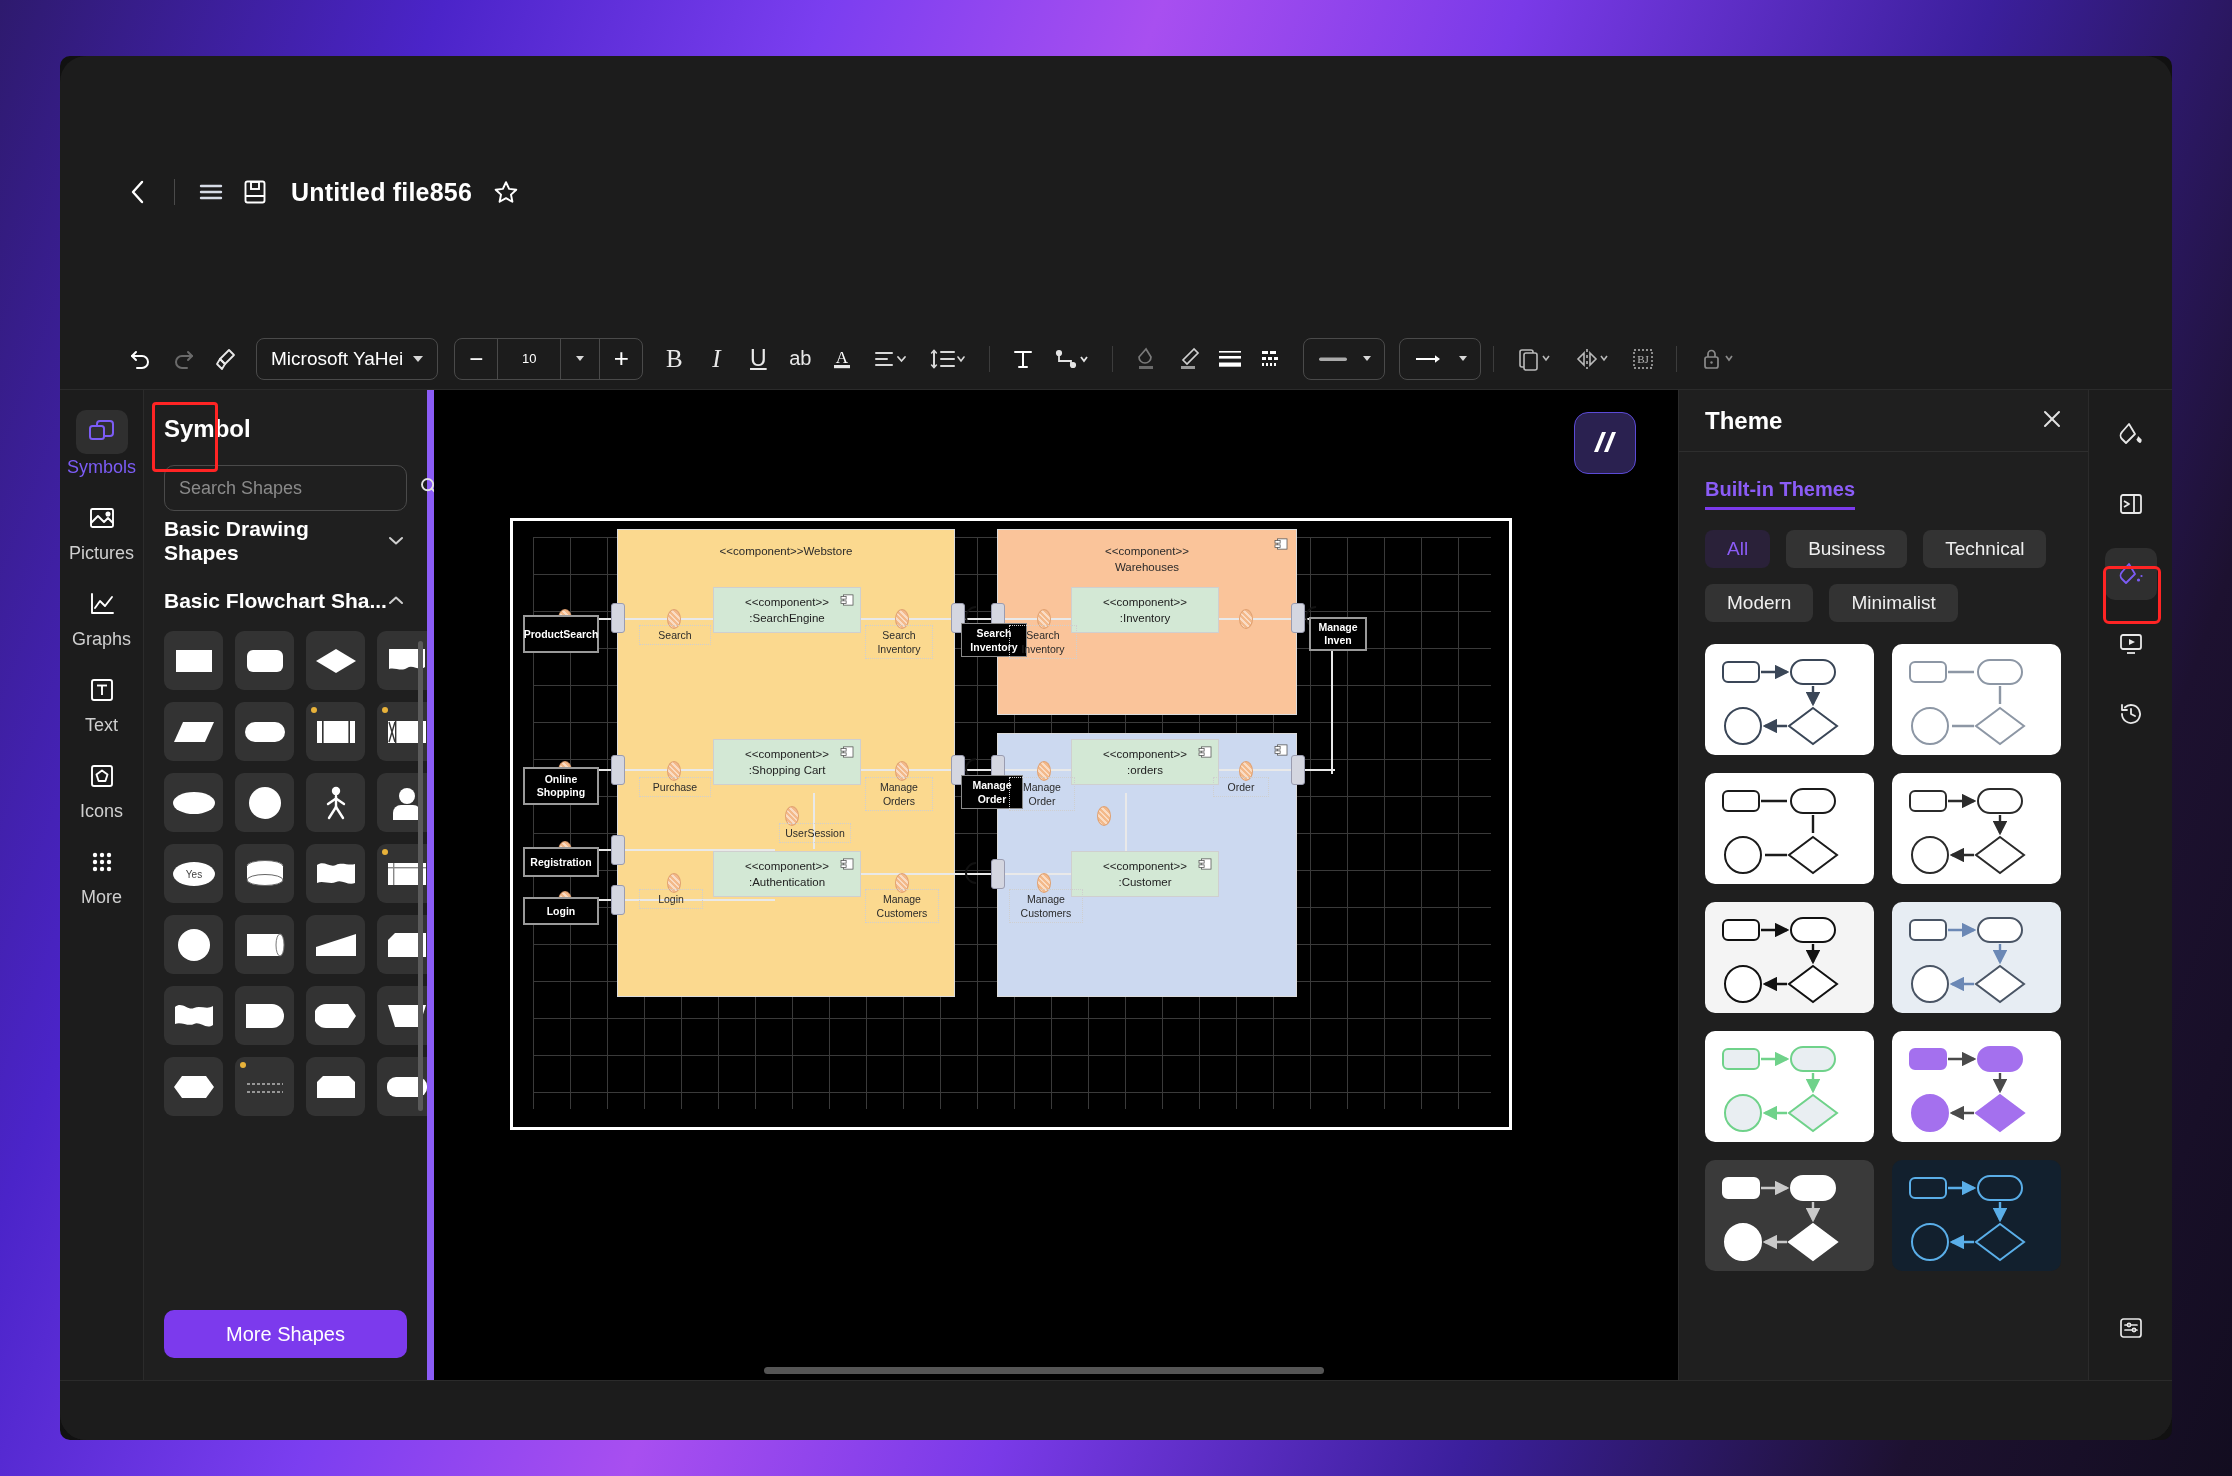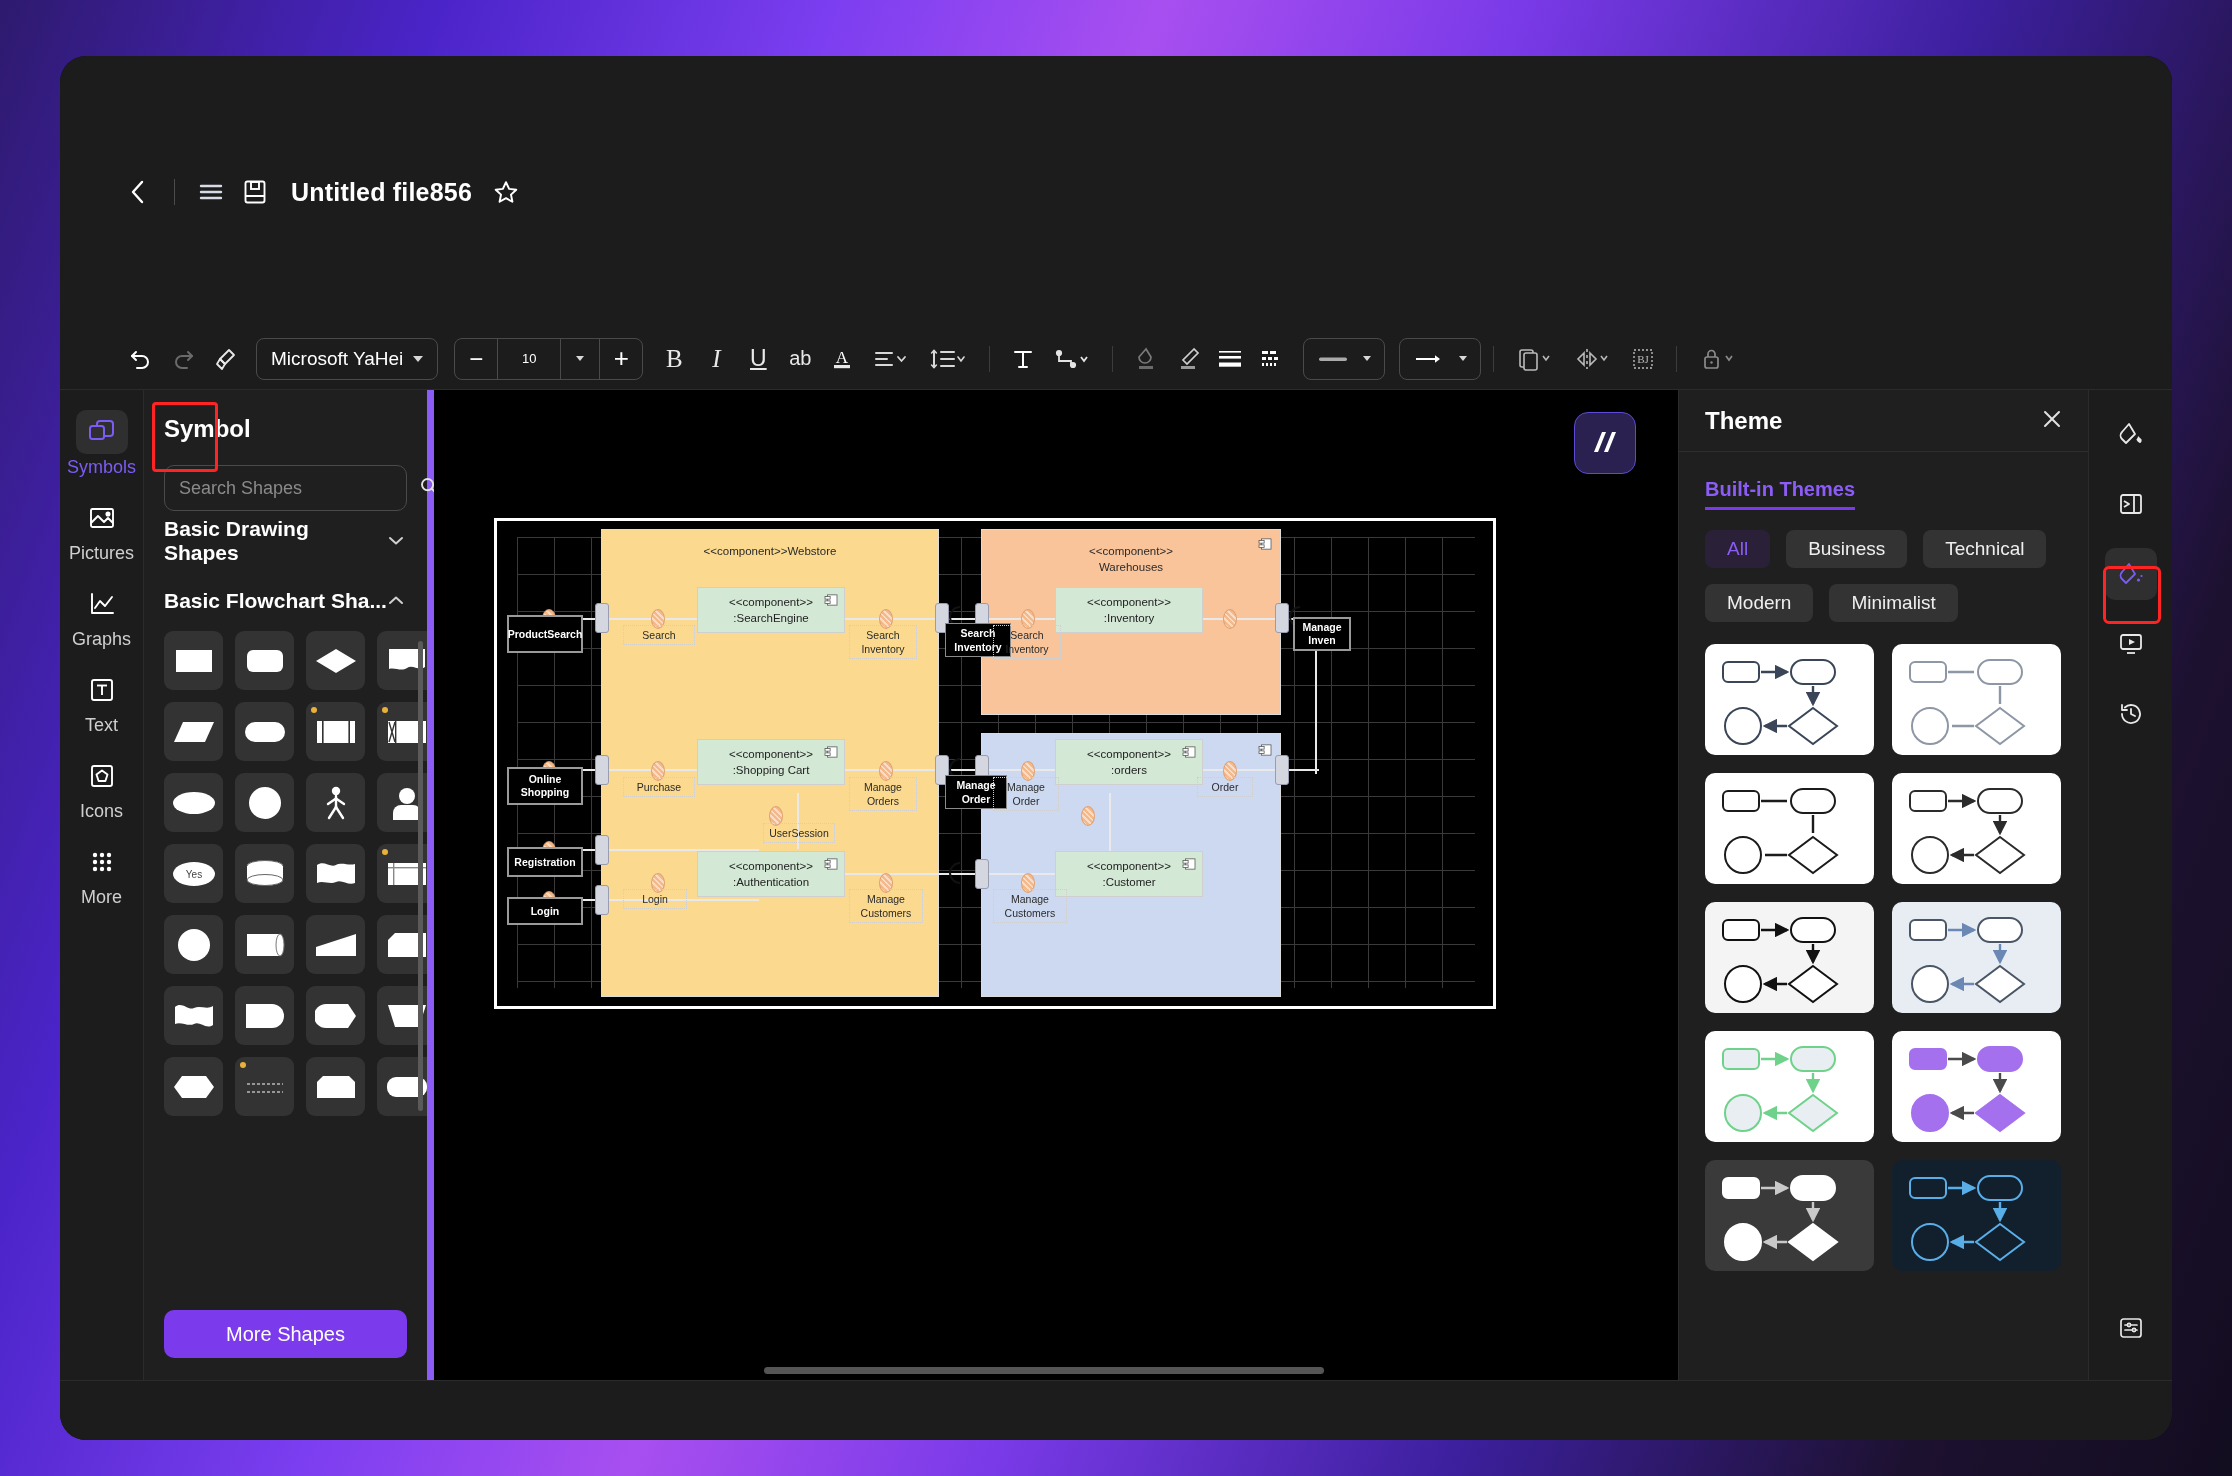--- a/index.html
+++ b/index.html
@@ -11,21 +11,21 @@
   }
   
   #frame {
     position: absolute; inset: 0;
     background: linear-gradient(110deg,#2e1a6e 0%, #4b24c9 16%, #7b3ef0 30%, #a84ff0 42%, #7a3ae8 55%, #3b1f9c 72%, #1d1130 88%, #130d20 100%);
   }
   #frame-inner {
     position: absolute;
     left: 60px; top: 56px; right: 60px; bottom: 36px;
     background: #111111;
-    border-radius: 26px;
+    border-radius: 10px;
     overflow: hidden;
   }
   #app {
     position: absolute;
     left: 0; top: 0; width: 2112px; height: 1384px;
     background: #1c1c1c;
     border-radius: 26px;
     overflow: hidden;
   }
 
@@ -158,21 +158,21 @@
     background: #2a2150; border: 1px solid #5b4ad6; border-radius: 14px;
     display:flex; align-items:center; justify-content:center; cursor:pointer;
   }
   #canvas-hsb {
     position:absolute; left:330px; bottom:6px; width:560px; height:7px;
     background:#555; border-radius:4px;
   }
 
   
   #diagram {
-    position: absolute; left: 60px; top: 128px; width: 1002px; height: 491px;
+    position: absolute; left: 76px; top: 128px; width: 1002px; height: 612px;
     background: #000; border: 3px solid #ffffff;
   }
   #grid-bg {
     position:absolute; inset:16px 18px 18px 20px;
     background-image: linear-gradient(#3a3a3a 1px, transparent 1px), linear-gradient(90deg,#3a3a3a 1px, transparent 1px);
     background-size: 37px 37px;
   }
   .pkg { position:absolute; border:1px solid #dcdcdc; }
   .pkg-title { position:absolute; left:0; right:0; text-align:center; font-size:11.5px; color:#2a2a2a; line-height:1.35; }
   .comp {

